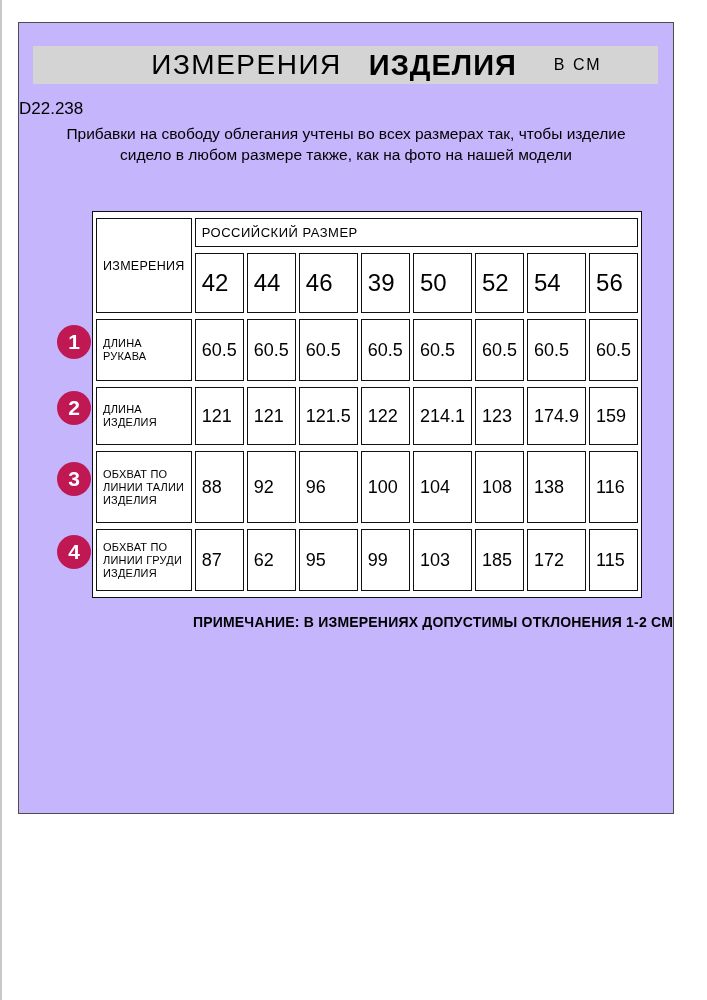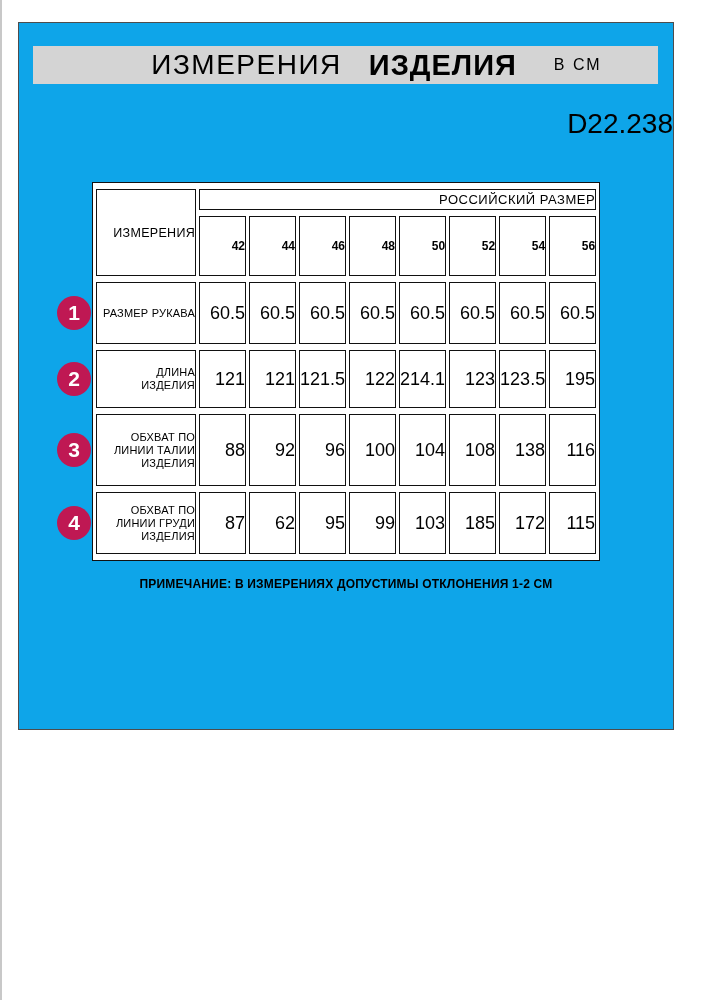--- a/index.html
+++ b/index.html
@@ -1,120 +1,121 @@
 <!DOCTYPE html>
 <html><head>
 <meta charset="utf-8">
 <style>
   * { margin:0; padding:0; box-sizing:border-box; }
   html,body { width:707px; height:1000px; background:#ffffff;
               font-family:"Liberation Sans", sans-serif; color:#000; }
   .page { position:relative; width:707px; height:1000px; background:#fff; overflow:hidden; }
   .left-strip { position:absolute; left:0; top:0; width:2px; height:1000px; background:#c8c8c8; }
-  .frame { position:absolute; left:18px; top:22px; width:656px; height:708px;
-           border:1.5px solid #4d4d4d; background:#0ea5e9; }
+  .frame { position:absolute; left:18px; top:22px; width:656px; height:792px;
+           border:1.5px solid #4d4d4d; background:#c4b5fd; }
 
   .title-bar { margin:23px 15px 0 14px; height:38px; background:#d4d4d4;
                display:flex; align-items:center; justify-content:center;
                gap:27px; padding-left:62px; }
   .title-main { font-size:28px; letter-spacing:1.5px; font-weight:400; }
   .title-bold { font-size:29px; letter-spacing:1px; font-weight:700; }
   .title-unit { font-size:16px; letter-spacing:2px; font-weight:400; margin-left:10px; }
 
-  .model-code { text-align:right; font-size:28px; margin-top:28px; line-height:24px; }
+  .model-code { text-align:left; font-size:17px; margin-top:13px; line-height:24px; }
   .description { width:575px; margin:2px auto 0; text-align:center;
                  font-size:15.5px; line-height:21px; }
 
   .table-zone { position:relative; margin:46px 0 0 73px; width:520px; }
   table.sizes { border-collapse:separate; border-spacing:3px 6px;
                 border:1.5px solid #111; background:#fff; }
-  th, td { border:1.5px solid #111; text-align:right; vertical-align:middle;
-           font-weight:400; padding:0; }
+  th, td { border:1.5px solid #111; text-align:left; vertical-align:middle;
+           font-weight:400; padding:6px; }
   th.corner { width:100px; font-size:12.5px; letter-spacing:0.3px; }
   th.group  { height:21px; font-size:13px; letter-spacing:0.5px; }
-  th.size   { width:47px; height:60px; font-size:12px; font-weight:700; }
+  th.size   { width:47px; height:60px; font-size:24px; font-weight:400; }
   td.lbl    { font-size:11px; line-height:13px; white-space:pre-line; letter-spacing:0.2px; }
   td.val    { font-size:18px; }
   tr.r1 td { height:62px; }
   tr.r2 td { height:58px; }
   tr.r3 td { height:72px; }
   tr.r4 td { height:62px; }
 
   .badge { position:absolute; left:-35px; width:34px; height:34px; border-radius:50%;
            color:#fff; font-size:21px; font-weight:700;
            display:flex; align-items:center; justify-content:center; }
   .badge.b1 { top:114px; } .badge.b2 { top:180px; }
   .badge.b3 { top:251px; } .badge.b4 { top:324px; }
 
-  .note { text-align:center; font-size:12px; font-weight:700; margin-top:16px;
+  .note { text-align:right; font-size:14px; font-weight:700; margin-top:16px;
           letter-spacing:0.2px; }
 </style>
 </head>
 <body>
 
 <div class="page">
   <div class="left-strip"></div>
   <div class="frame">
 
     <div class="title-bar">
       <span class="title-main">ИЗМЕРЕНИЯ</span>
       <span class="title-bold">ИЗДЕЛИЯ</span>
       <span class="title-unit">В СМ</span>
     </div>
 
     <div class="model-code">D22.238</div>
 
+    <div class="description">Прибавки на свободу облегания учтены во всех размерах так, чтобы изделие сидело в любом размере также, как на фото на нашей модели</div>
 
     <div class="table-zone">
 
       <div class="badge b1" style="background: rgb(191, 24, 83);">1</div>
       <div class="badge b2" style="background: rgb(191, 24, 83);">2</div>
       <div class="badge b3" style="background: rgb(191, 24, 83);">3</div>
       <div class="badge b4" style="background: rgb(191, 24, 83);">4</div>
 
       <table class="sizes">
         <tbody>
         <tr>
           <th class="corner" rowspan="2">ИЗМЕРЕНИЯ</th>
           <th class="group" colspan="8">РОССИЙСКИЙ РАЗМЕР</th>
         </tr>
         <tr>
           <th class="size">42</th>
           <th class="size">44</th>
           <th class="size">46</th>
-          <th class="size">48</th>
+          <th class="size">39</th>
           <th class="size">50</th>
           <th class="size">52</th>
           <th class="size">54</th>
           <th class="size">56</th>
         </tr>
 
         <tr class="r1">
-          <td class="lbl">РАЗМЕР РУКАВА</td>
+          <td class="lbl">ДЛИНА РУКАВА</td>
           <td class="val">60.5</td>
           <td class="val">60.5</td>
           <td class="val">60.5</td>
           <td class="val">60.5</td>
           <td class="val">60.5</td>
           <td class="val">60.5</td>
           <td class="val">60.5</td>
           <td class="val">60.5</td>
         </tr>
 
         <tr class="r2">
           <td class="lbl">ДЛИНА
 ИЗДЕЛИЯ</td>
           <td class="val">121</td>
           <td class="val">121</td>
           <td class="val">121.5</td>
           <td class="val">122</td>
           <td class="val">214.1</td>
           <td class="val">123</td>
-          <td class="val">123.5</td>
-          <td class="val">195</td>
+          <td class="val">174.9</td>
+          <td class="val">159</td>
         </tr>
 
         <tr class="r3">
           <td class="lbl">ОБХВАТ ПО
 ЛИНИИ ТАЛИИ
 ИЗДЕЛИЯ</td>
           <td class="val">88</td>
           <td class="val">92</td>
           <td class="val">96</td>
           <td class="val">100</td>

